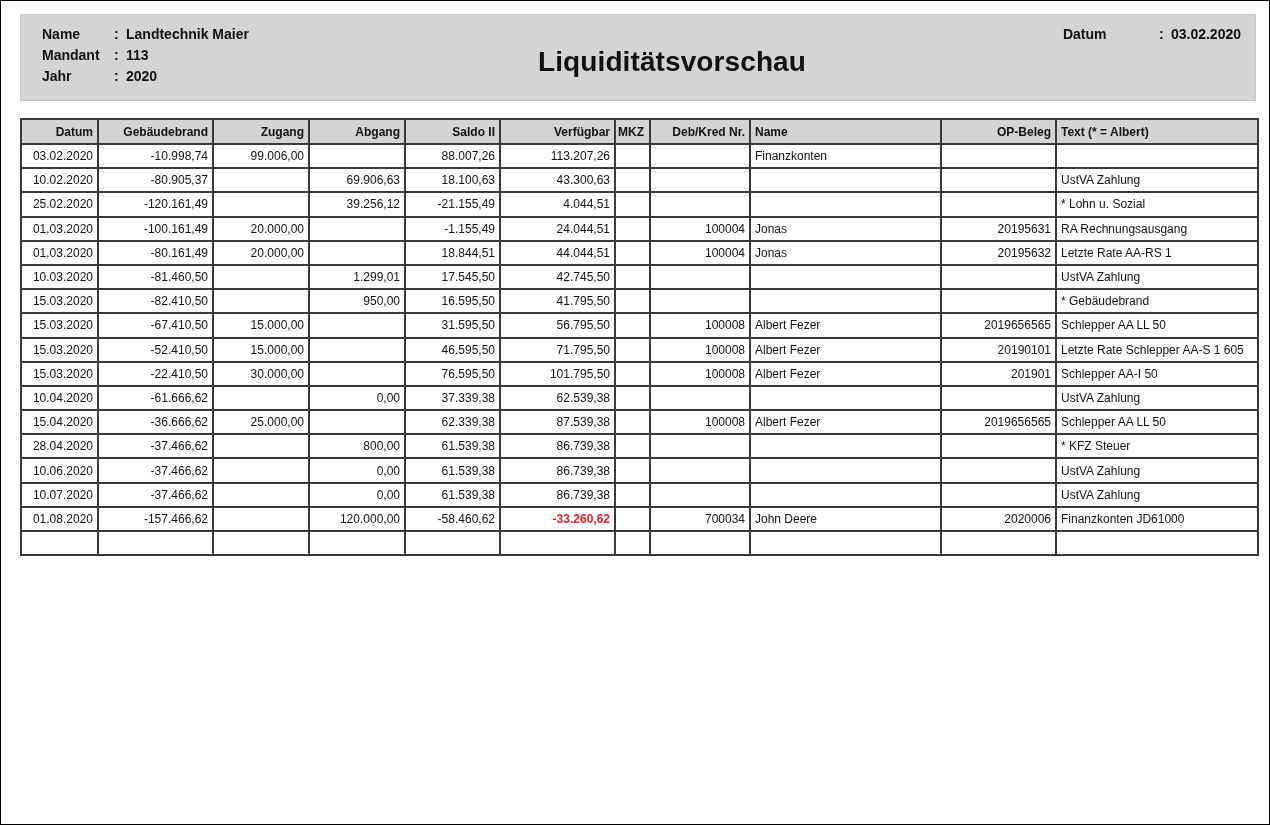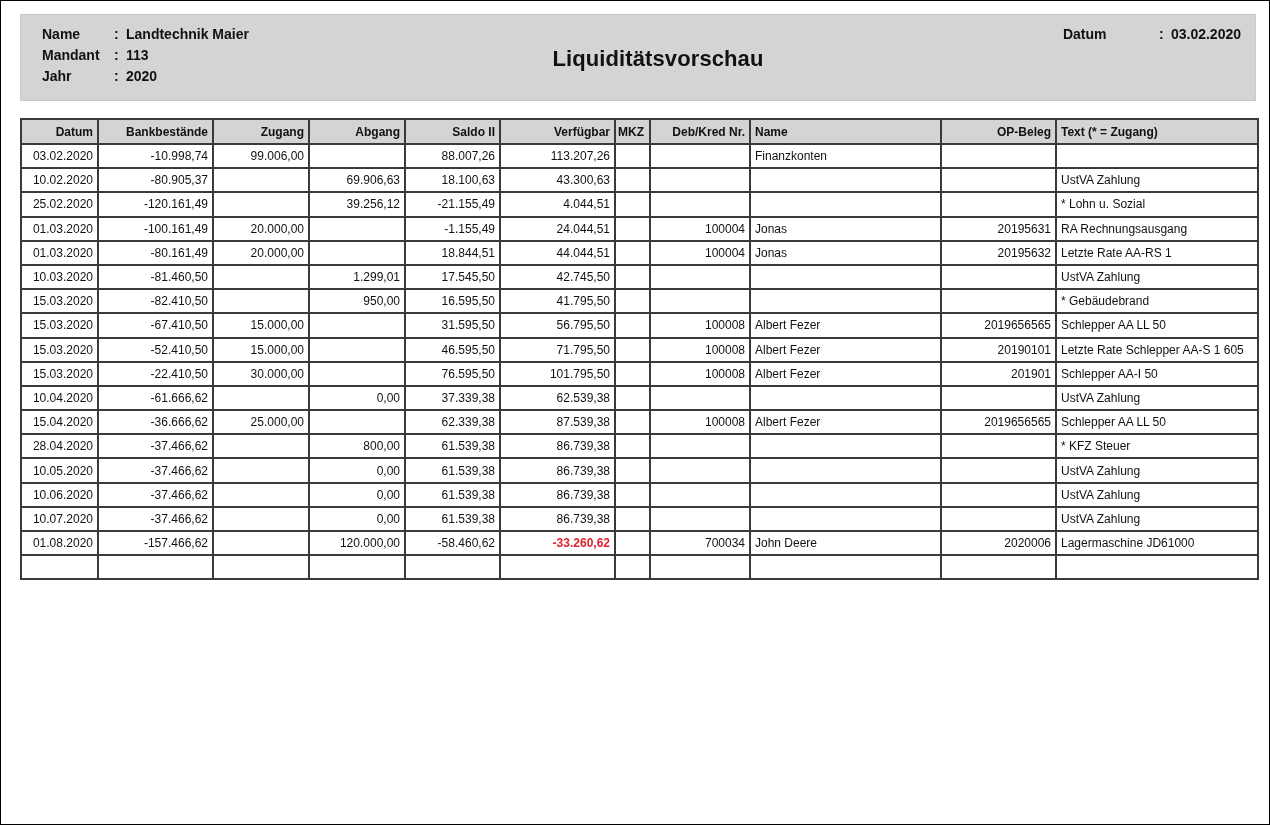--- a/index.html
+++ b/index.html
@@ -17,22 +17,22 @@
     background: #d4d4d4; border: 1px solid #c8c8c8; box-sizing: border-box;
   }
   .meta { position: absolute; font-weight: bold; font-size: 14px; line-height: 21px; }
   .meta-left { left: 21px; top: 9px; }
   .meta-row { display: flex; }
   .meta-label { width: 72px; }
   .meta-colon { width: 12px; }
   .meta-right { right: 14px; top: 9px; }
   .meta-right .meta-label { width: 96px; }
   .report-title {
-    position: absolute; left: 2px; width: 100%; top: 31px; text-align: center;
-    font-size: 22px; font-weight: bold; letter-spacing: 0.1px;
+    position: absolute; left: 16px; width: 100%; top: 31px; text-align: center;
+    font-size: 28px; font-weight: bold; letter-spacing: 0.1px;
   }
   .report-title span { position: relative; left: 18px; }
   table.grid {
     position: absolute; left: 20px; top: 118px;
     border-collapse: collapse; table-layout: fixed; width: 1237px;
     font-size: 12px;
   }
   table.grid th, table.grid td {
     border: 2px solid #3a3a3a; padding: 0 4px; height: 22px;
     white-space: nowrap; overflow: hidden;
@@ -93,30 +93,30 @@
       <col style="width:115px">
       <col style="width:35px">
       <col style="width:100px">
     <col style="width:191px">
       <col style="width:115px">
       <col style="width:202px">
   </colgroup>
   <thead>
     <tr>
       <th class="r">Datum</th>
-      <th class="r">Bankbestände</th>
+      <th class="r">Gebäudebrand</th>
       <th class="r">Zugang</th>
       <th class="r">Abgang</th>
       <th class="r">Saldo II</th>
       <th class="r">Verfügbar</th>
       <th class="l" style="padding:0 2px">MKZ</th>
       <th class="r">Deb/Kred Nr.</th>
       <th class="l">Name</th>
       <th class="r">OP-Beleg</th>
-      <th class="l">Text (* = Zugang)</th>
+      <th class="l">Text (* = Albert)</th>
     </tr>
   </thead>
   <tbody id="tbody">
       <tr>
         <td class="r">03.02.2020</td>
         <td class="r">-10.998,74</td>
         <td class="r">99.006,00</td>
         <td class="r"></td>
         <td class="r">88.007,26</td>
         <td class="r">113.207,26</td>
@@ -276,70 +276,57 @@
         <td class="r">800,00</td>
         <td class="r">61.539,38</td>
         <td class="r">86.739,38</td>
         <td class="l"></td>
         <td class="r"></td>
         <td class="l"></td>
         <td class="r"></td>
         <td class="l">*  KFZ Steuer</td>
       </tr>
       <tr>
-        <td class="r">10.05.2020</td>
+        <td class="r">10.06.2020</td>
         <td class="r">-37.466,62</td>
         <td class="r"></td>
         <td class="r">0,00</td>
         <td class="r">61.539,38</td>
         <td class="r">86.739,38</td>
         <td class="l"></td>
         <td class="r"></td>
         <td class="l"></td>
         <td class="r"></td>
         <td class="l">UstVA Zahlung</td>
       </tr>
       <tr>
-        <td class="r">10.06.2020</td>
+        <td class="r">10.07.2020</td>
         <td class="r">-37.466,62</td>
         <td class="r"></td>
         <td class="r">0,00</td>
         <td class="r">61.539,38</td>
         <td class="r">86.739,38</td>
         <td class="l"></td>
         <td class="r"></td>
         <td class="l"></td>
         <td class="r"></td>
         <td class="l">UstVA Zahlung</td>
       </tr>
       <tr>
-        <td class="r">10.07.2020</td>
-        <td class="r">-37.466,62</td>
-        <td class="r"></td>
-        <td class="r">0,00</td>
-        <td class="r">61.539,38</td>
-        <td class="r">86.739,38</td>
-        <td class="l"></td>
-        <td class="r"></td>
-        <td class="l"></td>
-        <td class="r"></td>
-        <td class="l">UstVA Zahlung</td>
-      </tr>
-      <tr>
         <td class="r">01.08.2020</td>
         <td class="r">-157.466,62</td>
         <td class="r"></td>
         <td class="r">120.000,00</td>
         <td class="r">-58.460,62</td>
         <td class="r neg-red" style="color: rgb(224, 32, 42);">-33.260,62</td>
         <td class="l"></td>
         <td class="r">700034</td>
         <td class="l">John Deere</td>
         <td class="r">2020006</td>
-        <td class="l">Lagermaschine JD61000</td>
+        <td class="l">Finanzkonten JD61000</td>
       </tr>
       <tr class="blank">
         <td></td>
         <td></td>
         <td></td>
         <td></td>
         <td></td>
         <td></td>
         <td></td>
         <td></td>

